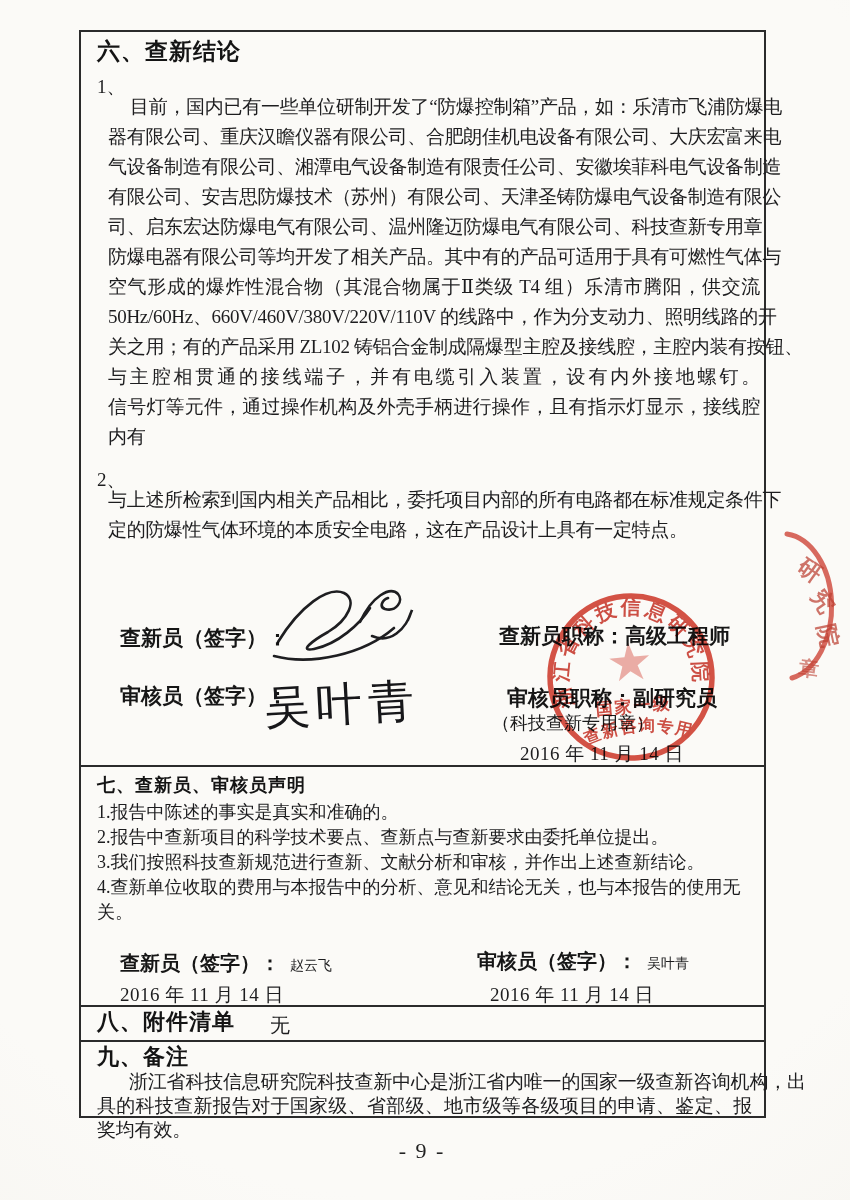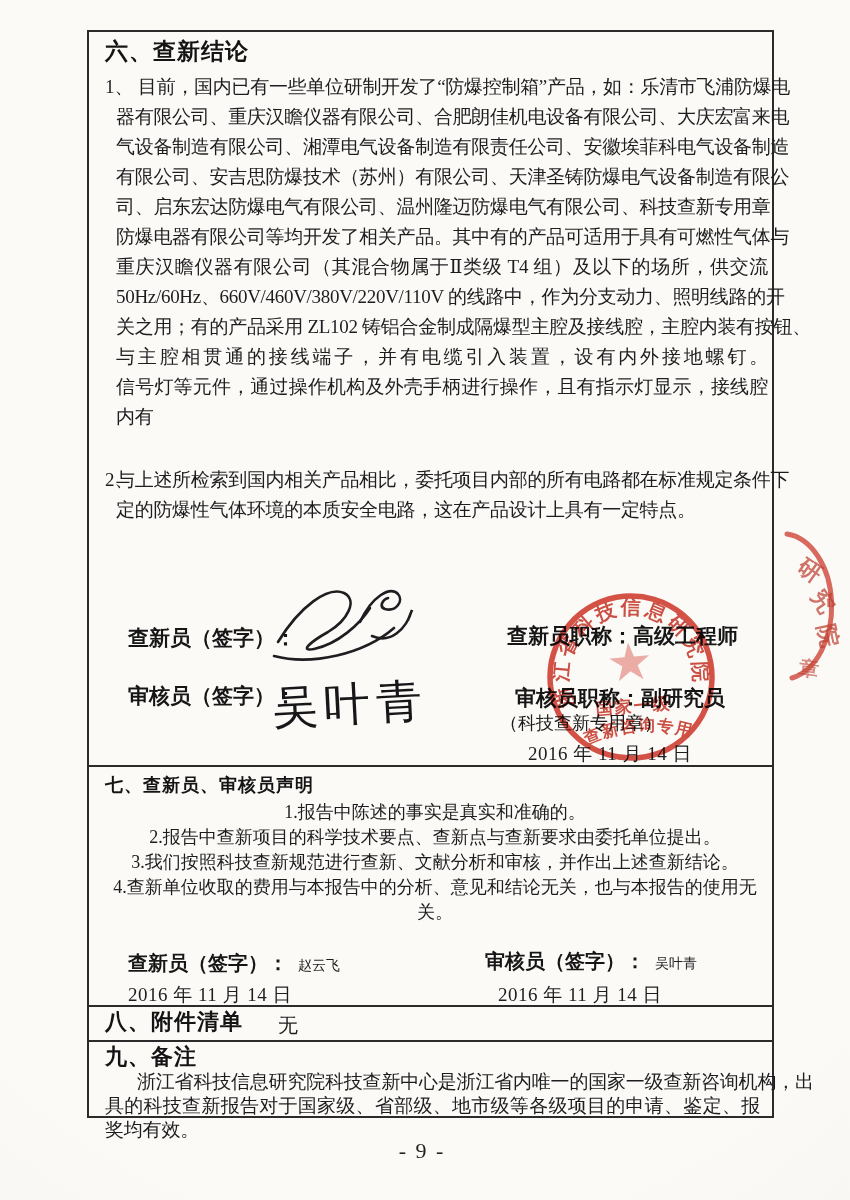--- a/index.html
+++ b/index.html
@@ -1,26 +1,26 @@
 <!DOCTYPE html>
 <html><head>
 <meta charset="utf-8">
 <style>
   html,body{margin:0;padding:0;}
   body{width:850px;height:1200px;position:relative;
        font-family:"Liberation Serif","DejaVu Serif",serif;color:#1d1d1f;
        background:#f3f1ec;}
   .sheet{position:absolute;inset:0;overflow:hidden;
        background:radial-gradient(130% 105% at 48% 42%, #fbfaf7 55%, #f2f0ea 100%);}
-  .doc{position:absolute;left:87px;top:30px;width:687px;height:1088px;
+  .doc{position:absolute;left:79px;top:30px;width:687px;height:1088px;
        border:2.5px solid #2b2b2b;box-sizing:border-box;padding-left:28px;}
   .h{position:absolute;font-family:"Liberation Sans","DejaVu Sans",sans-serif;
      font-weight:700;font-size:23px;line-height:1;color:#141414;letter-spacing:1px;}
   .marker{position:absolute;font-size:19px;line-height:20px;}
-  .para{position:absolute;left:27px;width:652px;}
+  .para{position:absolute;left:27px;width:652px;margin-top:20px;}
   .para div{height:30px;line-height:30px;font-size:19px;letter-spacing:-0.3px;
             text-align:justify;text-align-last:justify;white-space:nowrap;}
   .para1 div:first-child{padding-left:22px;}
   .para div:last-child{text-align-last:left;white-space:normal;}
   .sig-label{position:absolute;font-family:"Liberation Sans","DejaVu Sans",sans-serif;
              font-weight:700;font-size:21px;line-height:1.3;color:#161616;}
   .seal-note{position:absolute;font-family:Liberation Sans, sans-serif;
              font-weight:500;font-size:18px;line-height:1.3;color:#1a1a1a;}
   .date{position:absolute;font-size:19px;line-height:1.3;letter-spacing:0.5px;}
   .hand-name{position:absolute;font-size:46px;line-height:70px;letter-spacing:6px;
@@ -51,21 +51,21 @@
     <div class="h" style="left:16px;top:8px;">六、查新结论</div>
 
     <div class="marker" style="left:16px;top:45px;">1、</div>
     <div class="para para1" style="top:40px;">
         <div>目前，国内已有一些单位研制开发了“防爆控制箱”产品，如：乐清市飞浦防爆电</div>
         <div>器有限公司、重庆汉瞻仪器有限公司、合肥朗佳机电设备有限公司、大庆宏富来电</div>
         <div>气设备制造有限公司、湘潭电气设备制造有限责任公司、安徽埃菲科电气设备制造</div>
         <div>有限公司、安吉思防爆技术（苏州）有限公司、天津圣铸防爆电气设备制造有限公</div>
         <div>司、启东宏达防爆电气有限公司、温州隆迈防爆电气有限公司、科技查新专用章</div>
         <div>防爆电器有限公司等均开发了相关产品。其中有的产品可适用于具有可燃性气体与</div>
-        <div>重庆汉瞻仪器有限公司（其混合物属于Ⅱ类级 T4 组）及以下的场所，供交流</div>
+        <div>空气形成的爆炸性混合物（其混合物属于Ⅱ类级 T4 组）乐清市腾阳，供交流</div>
         <div>50Hz/60Hz、660V/460V/380V/220V/110V 的线路中，作为分支动力、照明线路的开</div>
         <div>关之用；有的产品采用 ZL102 铸铝合金制成隔爆型主腔及接线腔，主腔内装有按钮、</div>
         <div>与主腔相贯通的接线端子，并有电缆引入装置，设有内外接地螺钉。</div>
         <div>信号灯等元件，通过操作机构及外壳手柄进行操作，且有指示灯显示，接线腔内有</div>
       </div>
 
     <div class="marker" style="left:16px;top:438px;">2、</div>
     <div class="para para2" style="top:433px;">
         <div>与上述所检索到国内相关产品相比，委托项目内部的所有电路都在标准规定条件下</div>
         <div>定的防爆性气体环境的本质安全电路，这在产品设计上具有一定特点。</div>
@@ -76,21 +76,21 @@
     <div class="sig-label" style="left:39px;top:650px;">审核员（签字）：</div>
     <div class="sig-label" style="left:426px;top:652px;">审核员职称：副研究员</div>
     <div class="seal-note" style="left:411px;top:680px;">（科技查新专用章）</div>
     <div class="date" style="left:439px;top:710px;">2016 年 11 月 14 日</div>
 
     <div class="hand-name" style="left:183px;top:638px;">吴叶青</div>
 
     <div class="divider" style="top:733px;"></div>
 
     <div class="h" style="left:16px;top:744px;font-size:18px;">七、查新员、审核员声明</div>
-    <div class="stmts" style="top:768px;text-align:center;">
+    <div class="stmts" style="top:768px;">
         <div>1.报告中陈述的事实是真实和准确的。</div>
         <div>2.报告中查新项目的科学技术要点、查新点与查新要求由委托单位提出。</div>
         <div>3.我们按照科技查新规范进行查新、文献分析和审核，并作出上述查新结论。</div>
         <div>4.查新单位收取的费用与本报告中的分析、意见和结论无关，也与本报告的使用无关。</div>
       </div>
 
     <div class="sig7" style="left:39px;top:918px;">
       <span class="lbl">查新员（签字）：</span>
       <span class="nm">赵云飞</span>
     </div>

